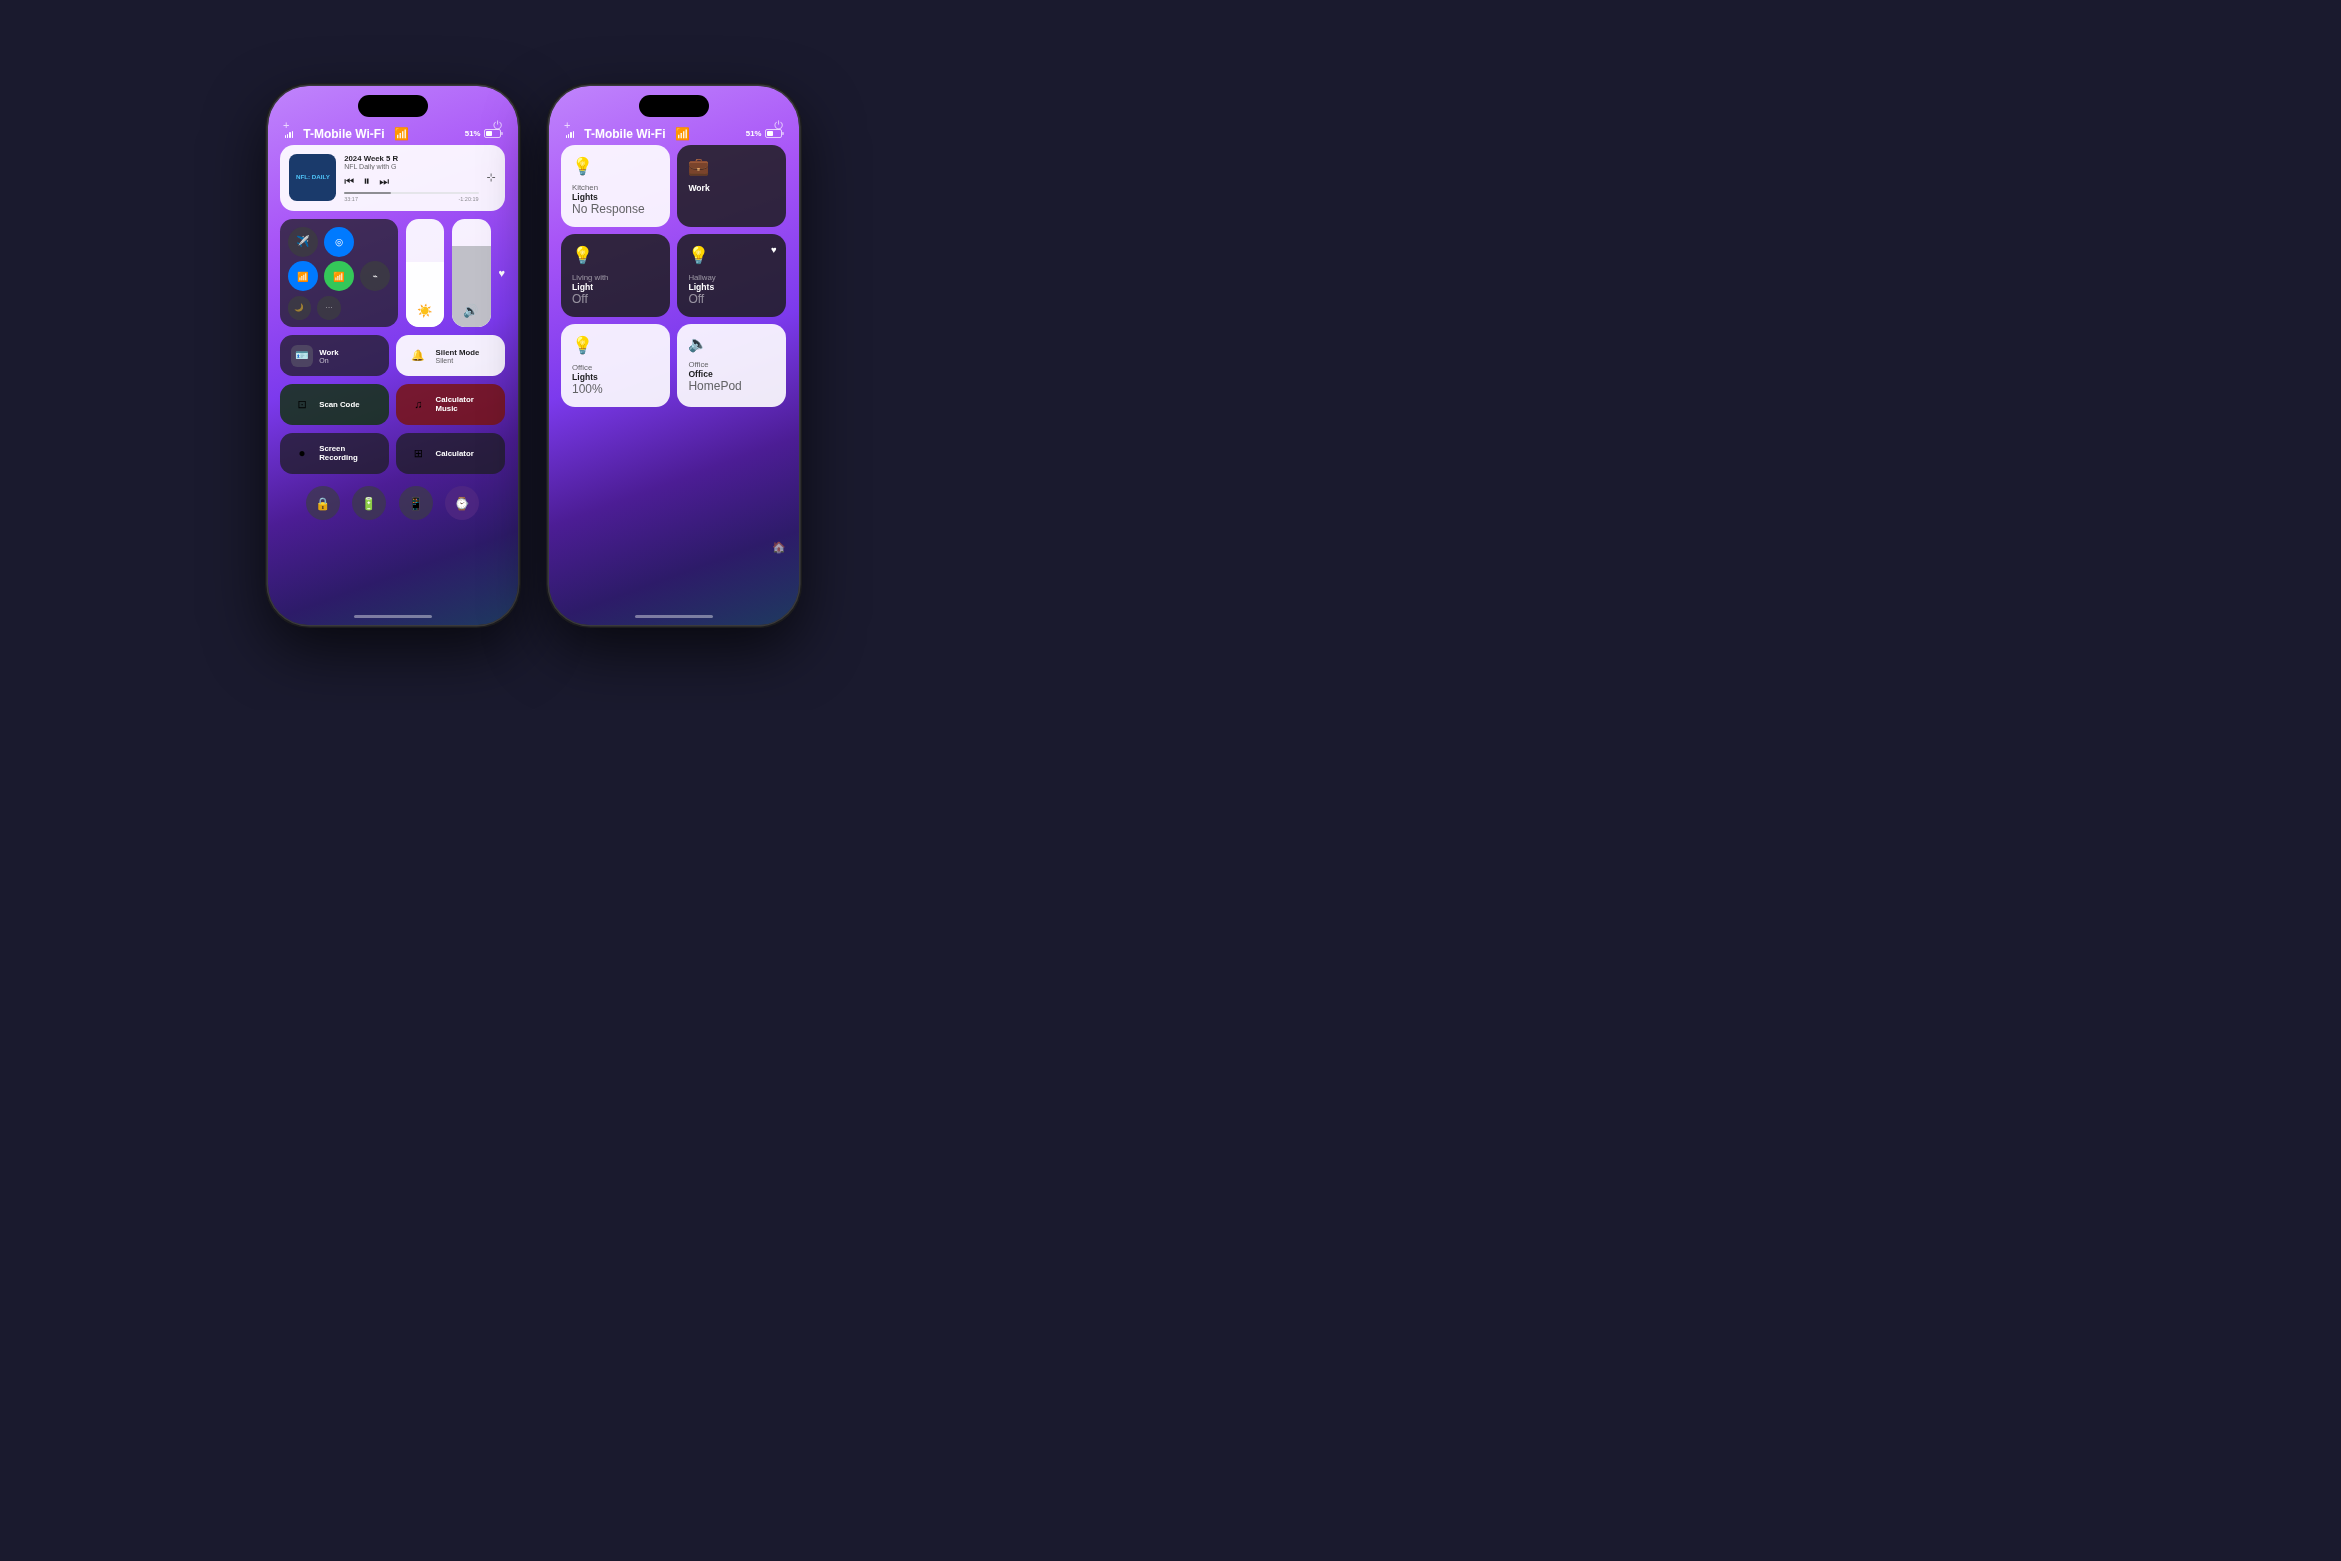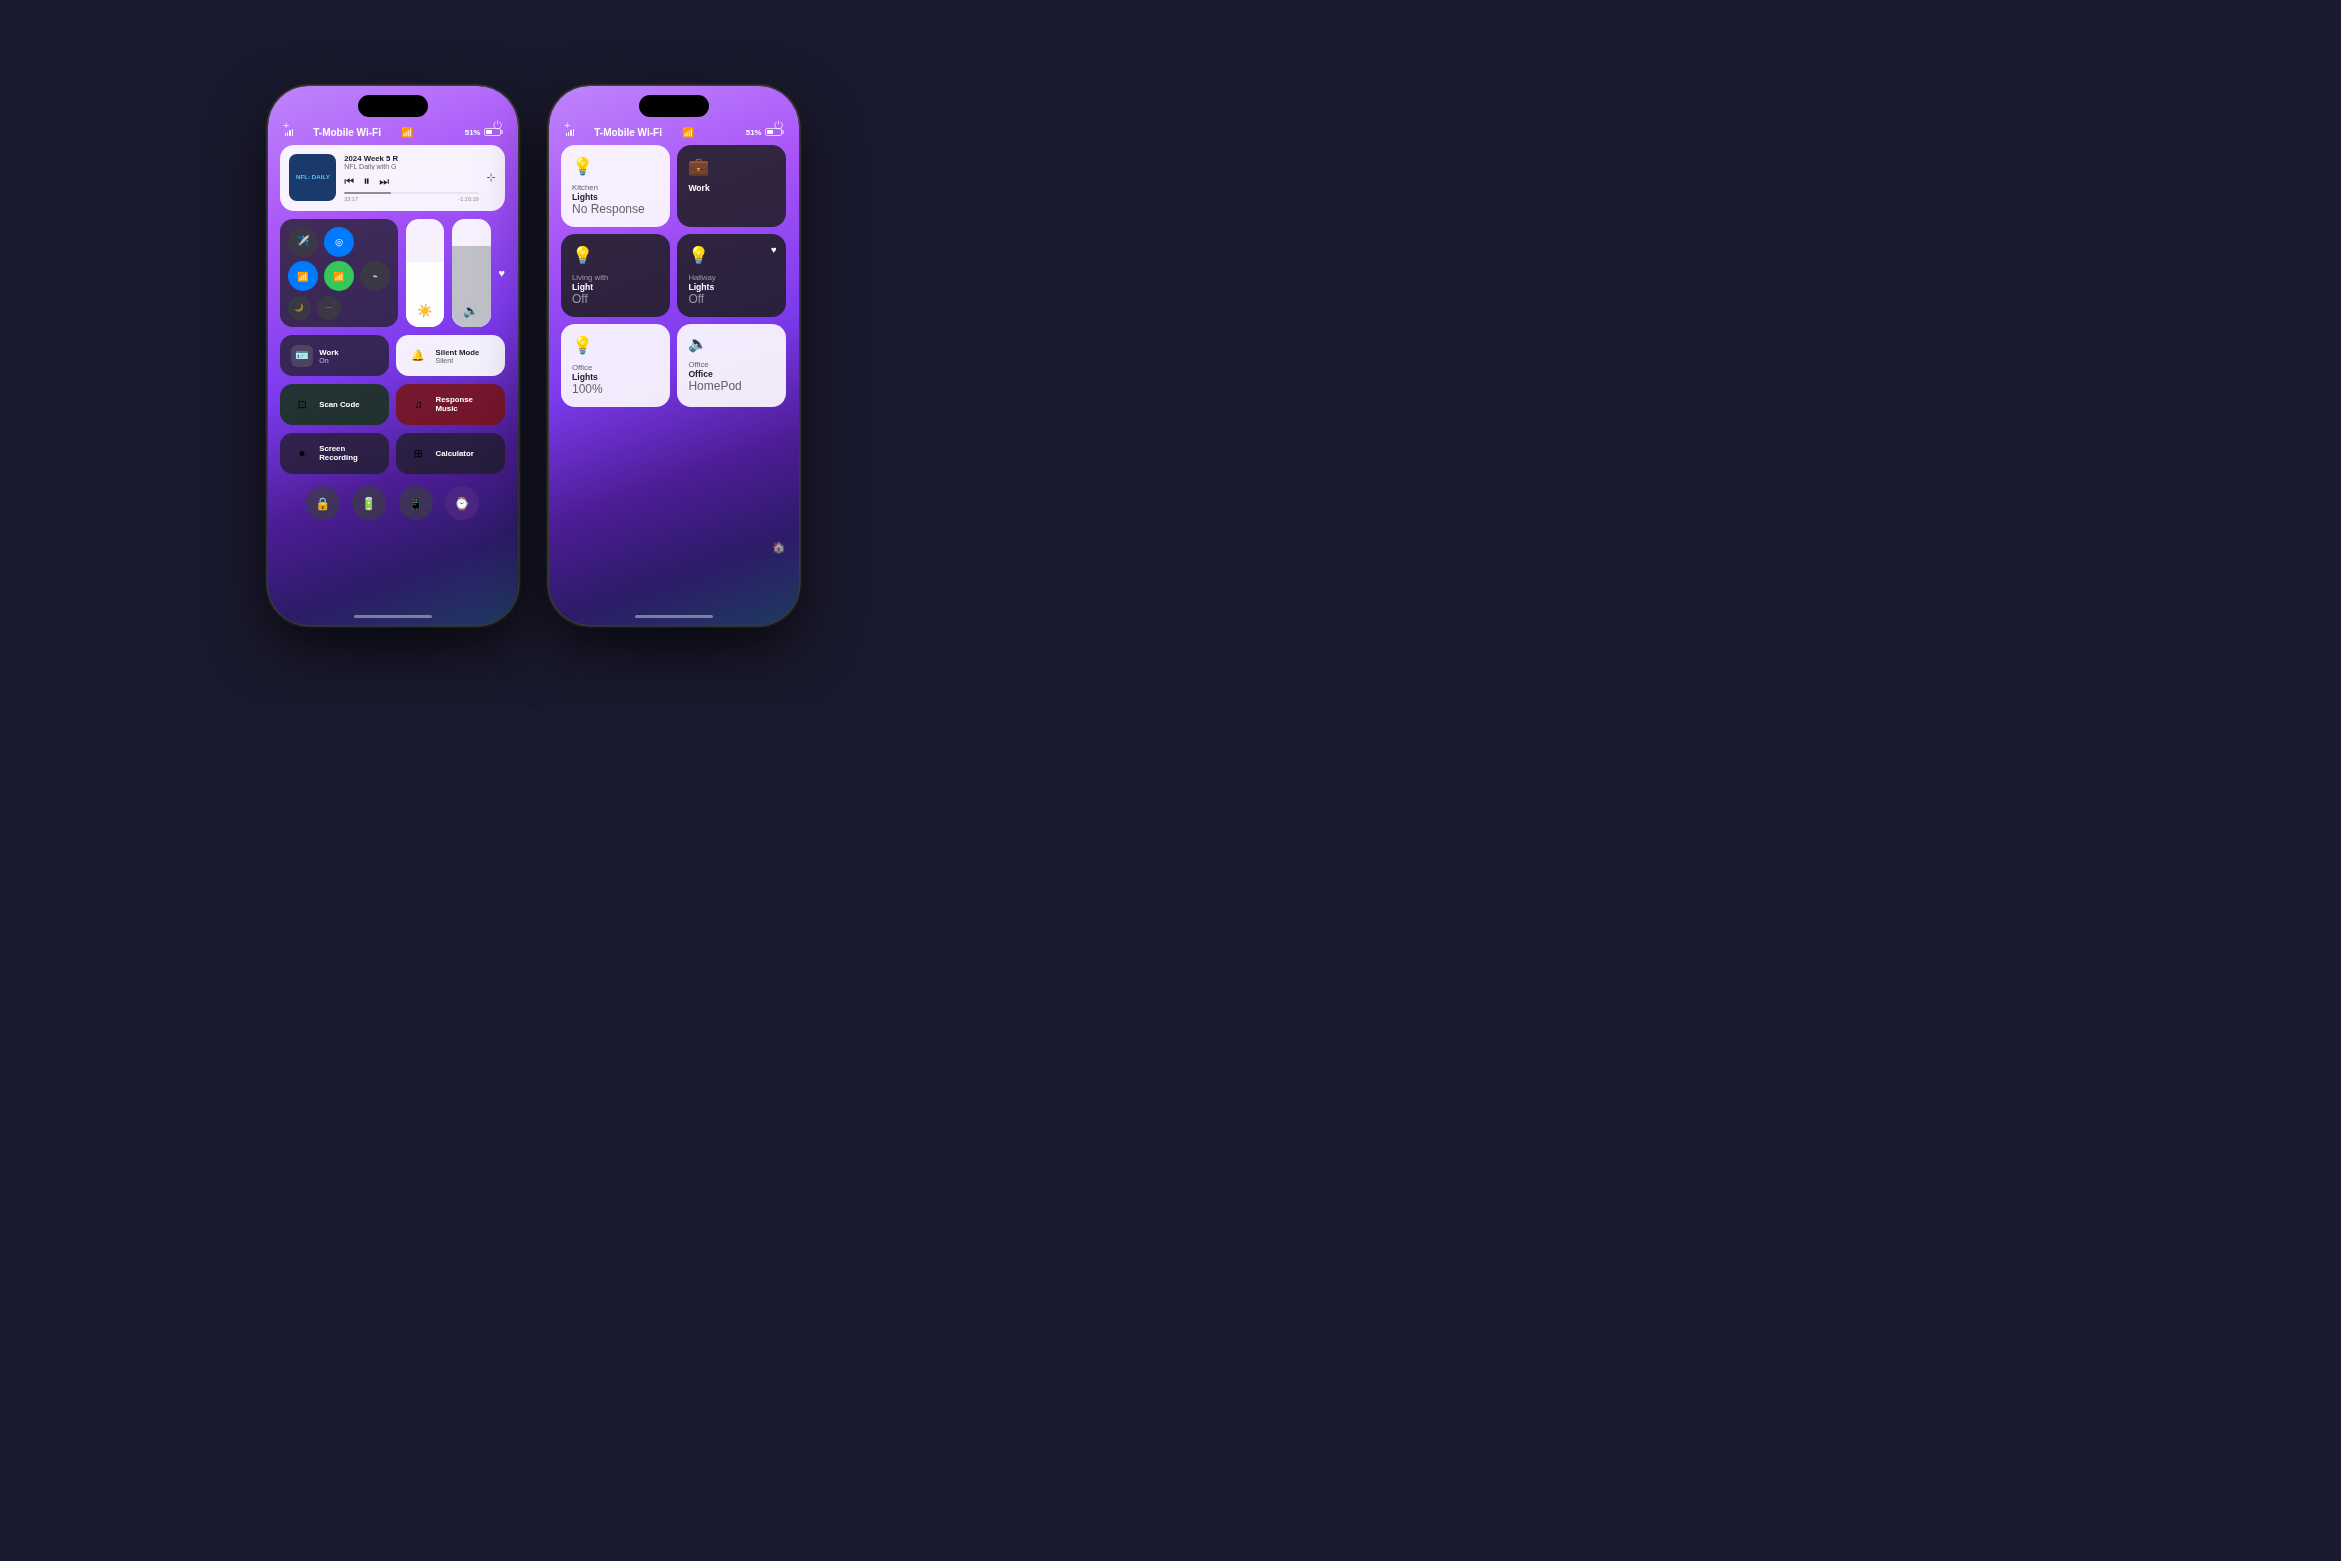--- a/index.html
+++ b/index.html
@@ -96,22 +96,22 @@
       left: 0; right: 0;
       padding: 0 17px;
       display: flex;
       align-items: center;
       justify-content: space-between;
       z-index: 5;
     }
     .status-left {
       display: flex;
       align-items: center;
-      gap: 20px;
-      font-size: 10px;
+      gap: 10px;
+      font-size: 12px;
       color: #fff;
       font-weight: 600;
     }
     .status-right {
       display: flex;
       align-items: center;
       gap: 3.1px;
       font-size: 7.8px;
       color: #fff;
       font-weight: 600;
@@ -587,21 +587,21 @@
           </div>
           <div class="action-tile-text">
             <span class="action-tile-title">Scan Code</span>
           </div>
         </div>
         <div class="action-tile red-tile">
           <div class="action-tile-icon">
             <span style="font-size:11px">♫</span>
           </div>
           <div class="action-tile-text">
-            <span class="action-tile-title">Response Music</span>
+            <span class="action-tile-title">Calculator Music</span>
           </div>
         </div>
       </div>
 
       <div class="grid-row">
         <div class="action-tile">
           <div class="action-tile-icon">
             <span style="font-size:11px">⏺</span>
           </div>
           <div class="action-tile-text">

